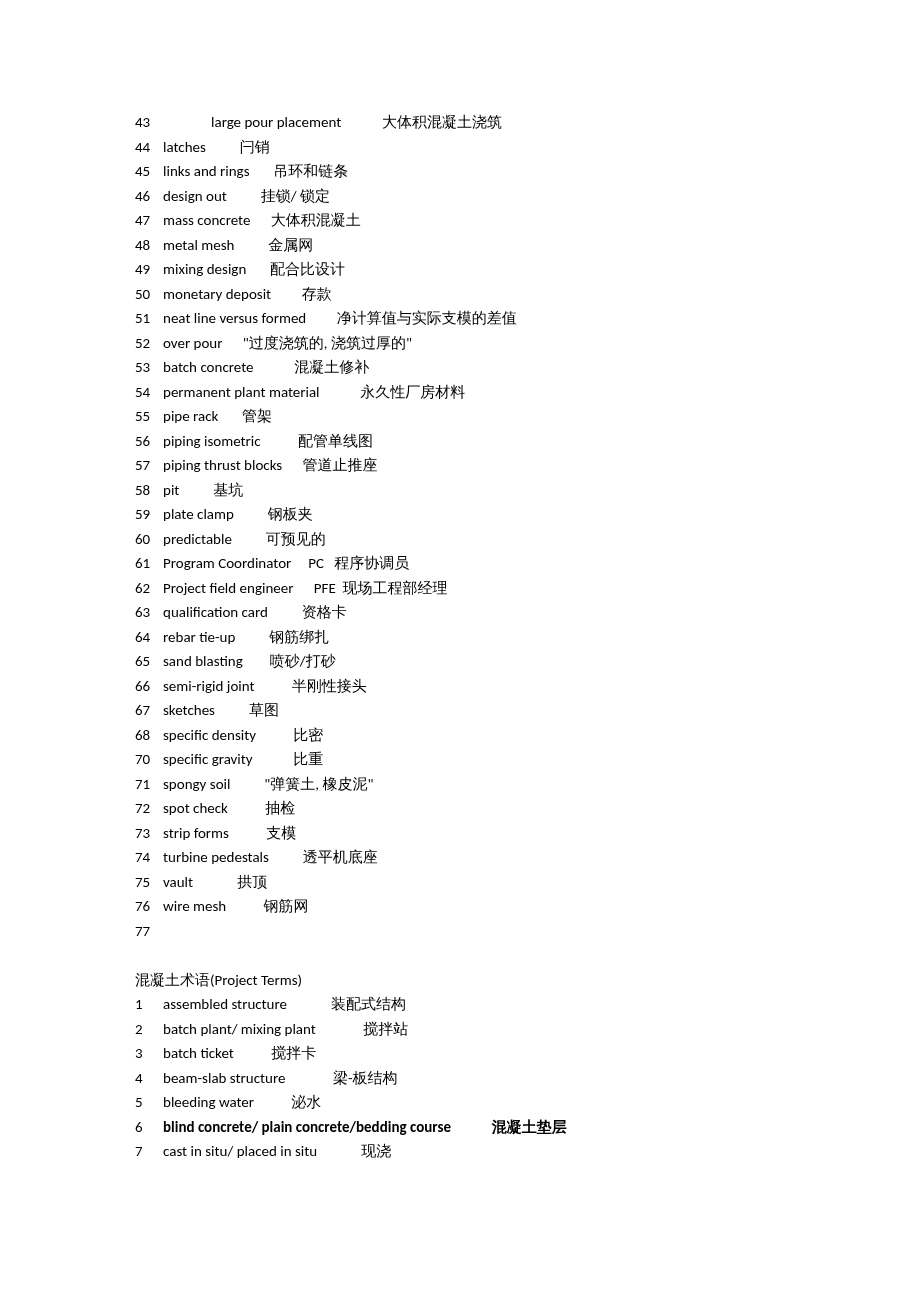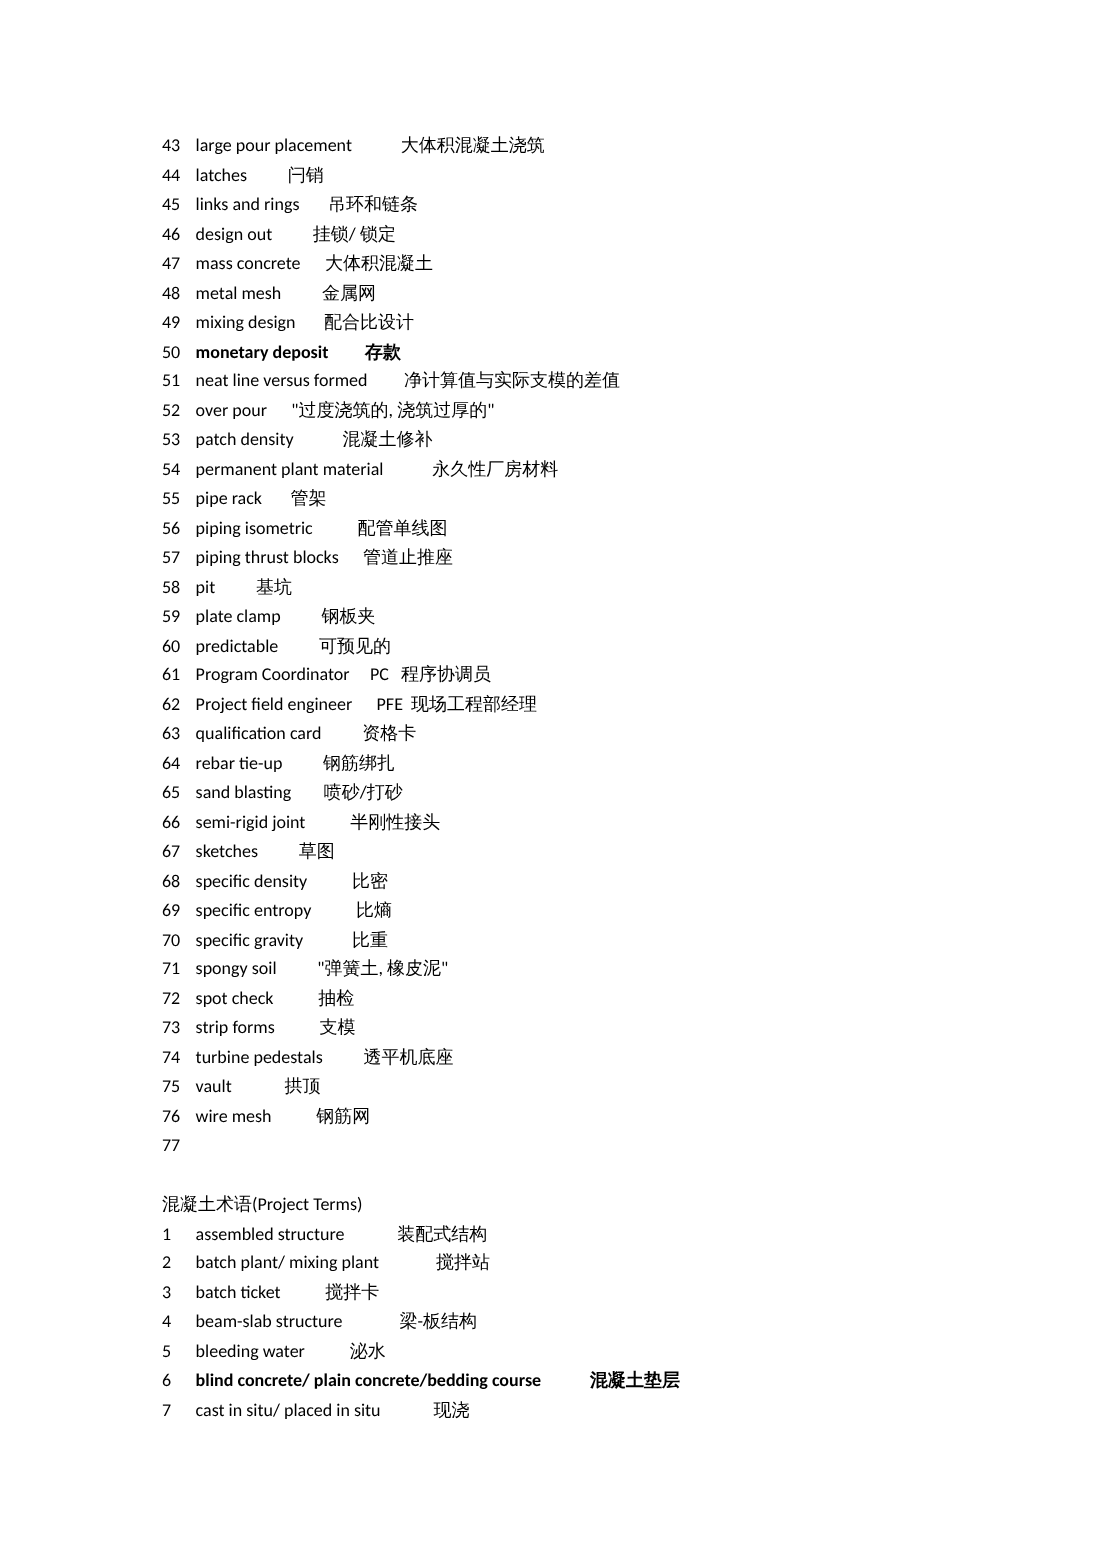--- a/index.html
+++ b/index.html
@@ -36,21 +36,21 @@
     }
   </style>
 </head>
 <body>
 
 <div class="page">
 
   <div id="list1-container">
       <div class="row">
         <span class="num">43</span>
-        <span class="content" style="white-space: pre;">large pour placement            大体积混凝土浇筑</span>
+        <span class="content" style="white-space: pre; margin-left: 48px;">large pour placement            大体积混凝土浇筑</span>
       </div>
       <div class="row">
         <span class="num">44</span>
         <span class="content" style="white-space: pre;">latches          闩销</span>
       </div>
       <div class="row">
         <span class="num">45</span>
         <span class="content" style="white-space: pre;">links and rings       吊环和链条</span>
       </div>
       <div class="row">
@@ -64,33 +64,33 @@
       <div class="row">
         <span class="num">48</span>
         <span class="content" style="white-space: pre;">metal mesh          金属网</span>
       </div>
       <div class="row">
         <span class="num">49</span>
         <span class="content" style="white-space: pre;">mixing design       配合比设计</span>
       </div>
       <div class="row">
         <span class="num">50</span>
-        <span class="content" style="white-space: pre; font-weight: bold;">monetary deposit         存款</span>
+        <span class="content" style="white-space: pre;">monetary deposit         存款</span>
       </div>
       <div class="row">
         <span class="num">51</span>
         <span class="content" style="white-space: pre;">neat line versus formed         净计算值与实际支模的差值</span>
       </div>
       <div class="row">
         <span class="num">52</span>
         <span class="content" style="white-space: pre;">over pour      "过度浇筑的, 浇筑过厚的"</span>
       </div>
       <div class="row">
         <span class="num">53</span>
-        <span class="content" style="white-space: pre;">patch density            混凝土修补</span>
+        <span class="content" style="white-space: pre;">batch concrete            混凝土修补</span>
       </div>
       <div class="row">
         <span class="num">54</span>
         <span class="content" style="white-space: pre;">permanent plant material            永久性厂房材料</span>
       </div>
       <div class="row">
         <span class="num">55</span>
         <span class="content" style="white-space: pre;">pipe rack       管架</span>
       </div>
       <div class="row">
@@ -139,24 +139,20 @@
       </div>
       <div class="row">
         <span class="num">67</span>
         <span class="content" style="white-space: pre;">sketches          草图</span>
       </div>
       <div class="row">
         <span class="num">68</span>
         <span class="content" style="white-space: pre;">specific density           比密</span>
       </div>
       <div class="row">
-        <span class="num">69</span>
-        <span class="content" style="white-space: pre;">specific entropy           比熵</span>
-      </div>
-      <div class="row">
         <span class="num">70</span>
         <span class="content" style="white-space: pre;">specific gravity            比重</span>
       </div>
       <div class="row">
         <span class="num">71</span>
         <span class="content" style="white-space: pre;">spongy soil          "弹簧土, 橡皮泥"</span>
       </div>
       <div class="row">
         <span class="num">72</span>
         <span class="content" style="white-space: pre;">spot check           抽检</span>

